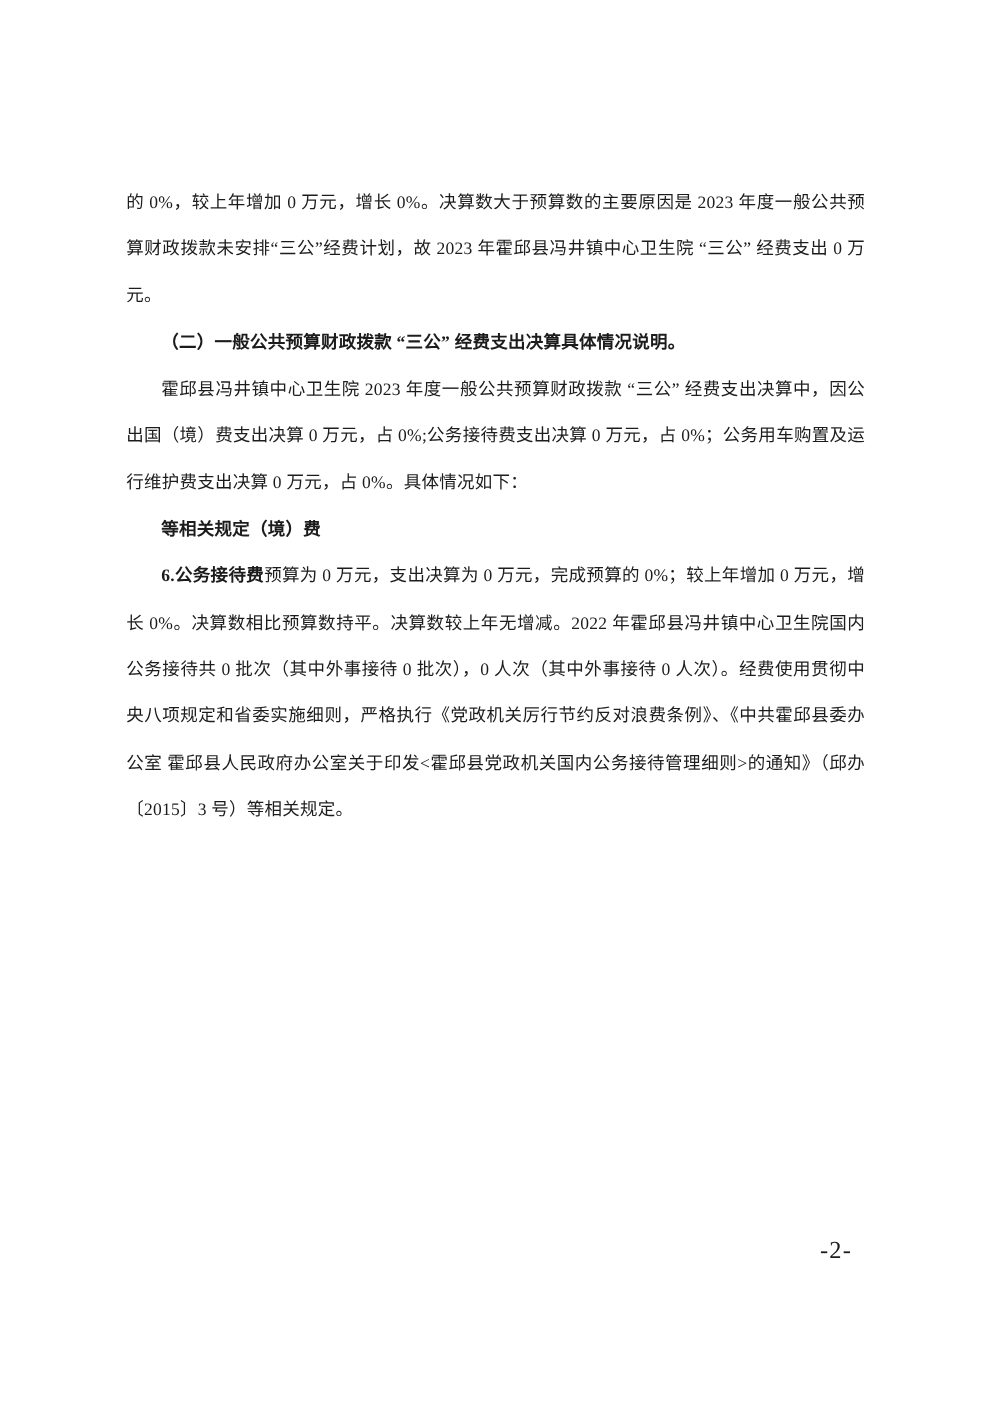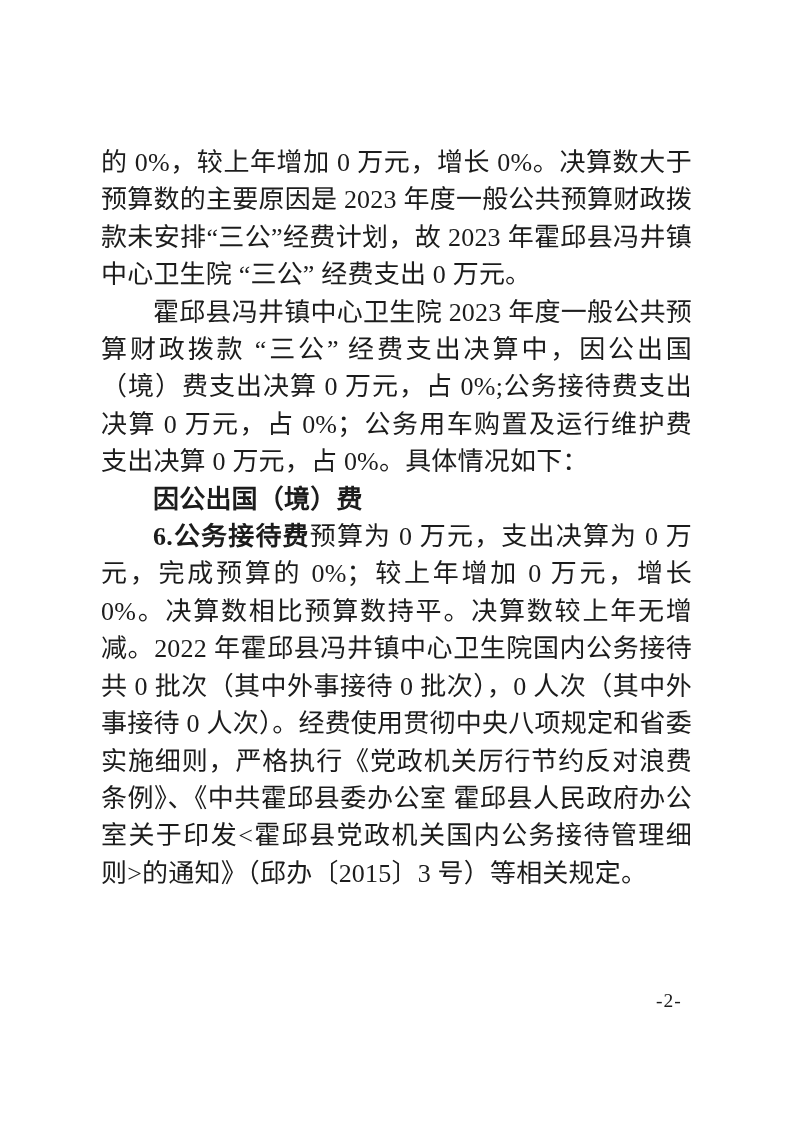--- a/index.html
+++ b/index.html
@@ -17,21 +17,21 @@
     color: #1c1c1c;
   }
   .content {
     position: absolute;
     left: 101px;
     top: 144px;
     width: 591px;
   }
   .para {
     margin: 0;
-    font-size: 26px;
+    font-size: 14px;
     line-height: 37.4px;
     text-align: justify;
     letter-spacing: 0.2px;
     word-break: break-all;
   }
   .indent-2 { text-indent: 2em; }
   .indent-28 { text-indent: 2.8em; }
   .bold { font-weight: bold; }
   .page-number {
     position: absolute;
@@ -43,24 +43,25 @@
   }
 </style>
 </head>
 <body>
 
 <div class="page">
   <div class="content">
 
     <p class="para"><span>的 0%，较上年增加 0 万元，增长 0%。决算数大于预算数的主要原因是 2023 年度一般公共预算财政拨款未安排“三公”经费计划，故 2023 年霍邱县冯井镇中心卫生院 “三公” 经费支出 0 万元。</span></p>
 
+    <p class="para indent-2 bold"><span>（二）一般公共预算财政拨款 “三公” 经费支出决算具体情况说明。</span></p>
 
     <p class="para indent-2"><span>霍邱县冯井镇中心卫生院 2023 年度一般公共预算财政拨款 “三公” 经费支出决算中，因公出国（境）费支出决算 0 万元，占 0%;公务接待费支出决算 0 万元，占 0%；公务用车购置及运行维护费支出决算 0 万元，占 0%。具体情况如下：</span></p>
 
-    <p class="para indent-2 bold"><span>因公出国（境）费</span></p>
+    <p class="para indent-2 bold"><span>等相关规定（境）费</span></p>
 
 
     <p class="para indent-2"><span class="bold">6.公务接待费</span><span>预算为 0 万元，支出决算为 0 万元，完成预算的 0%；较上年增加 0 万元，增长 0%。决算数相比预算数持平。决算数较上年无增减。2022 年霍邱县冯井镇中心卫生院国内公务接待共 0 批次（其中外事接待 0 批次），0 人次（其中外事接待 0 人次）。经费使用贯彻中央八项规定和省委实施细则，严格执行《党政机关厉行节约反对浪费条例》、《中共霍邱县委办公室 霍邱县人民政府办公室关于印发&lt;霍邱县党政机关国内公务接待管理细则&gt;的通知》（邱办〔2015〕3 号）等相关规定。</span></p>
 
   </div>
 
   <div class="page-number">-2-</div>
 </div>
 
 </body></html>

